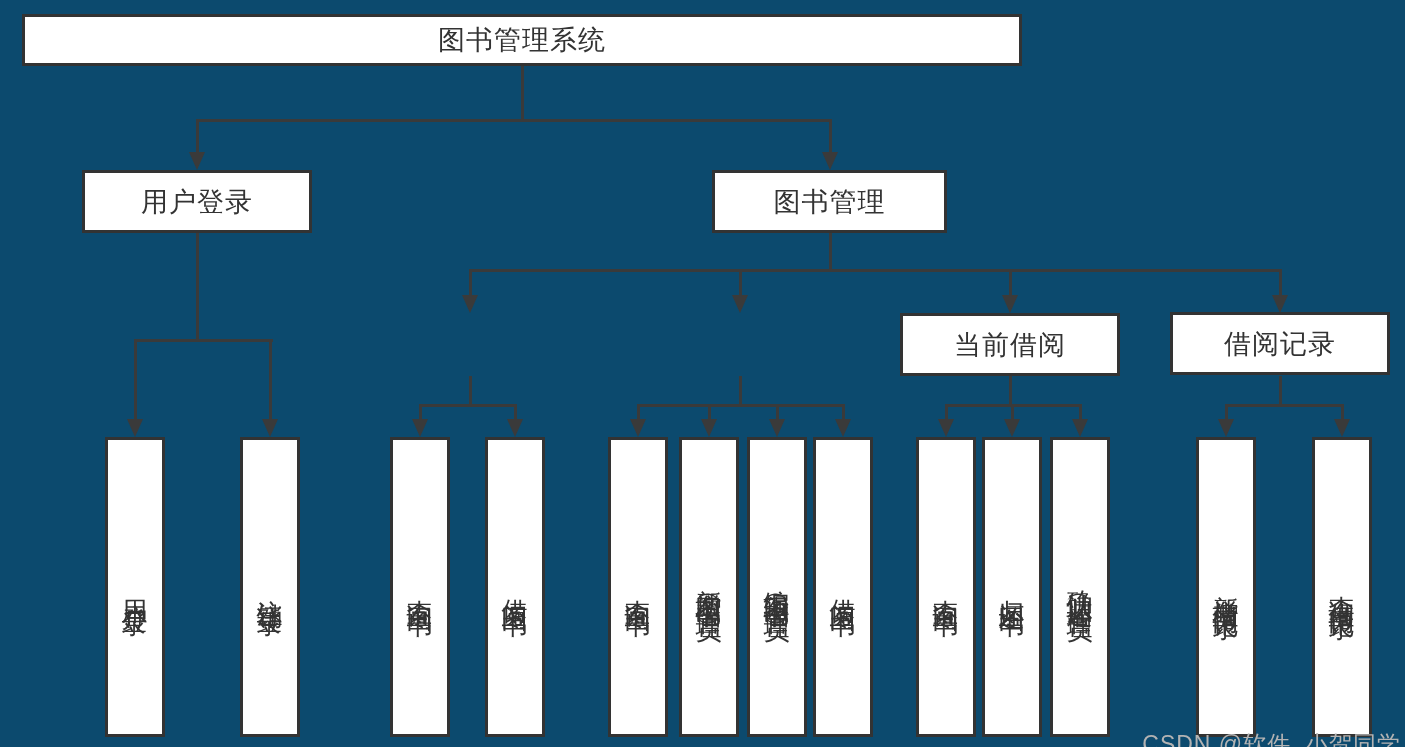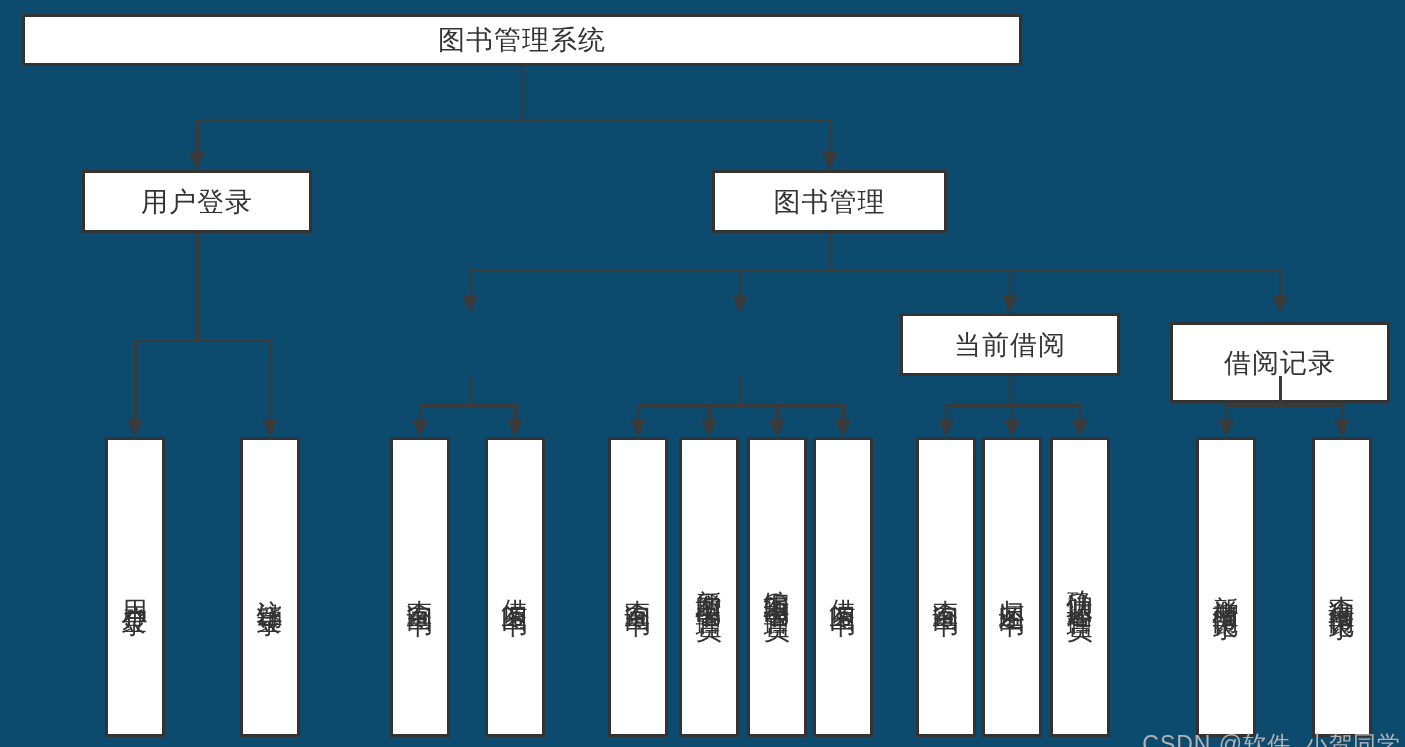--- a/index.html
+++ b/index.html
@@ -109,21 +109,21 @@
   <div class="vline" style="left:739px; top:269px; height:28px;"></div>
   <div class="arrow" style="left:732px; top:295px;"></div>
   <div class="vline" style="left:1009px; top:269px; height:28px;"></div>
   <div class="arrow" style="left:1002px; top:295px;"></div>
   <div class="vline" style="left:1279px; top:269px; height:28px;"></div>
   <div class="arrow" style="left:1272px; top:295px;"></div>
 
   <div class="node" style="left:900px; top:313px; width:220px; height:63px;">
     <span>当前借阅</span>
   </div>
-  <div class="node" style="left:1170px; top:322px; width:220px; height:81px;">
+  <div class="node" style="left:1170px; top:312px; width:220px; height:63px;">
     <span>借阅记录</span>
   </div>
 
   <div class="vline" style="left:469px; top:376px; height:29px;"></div>
   <div class="hline" style="left:419px; top:404px; width:98px;"></div>
   <div class="vline" style="left:419px; top:404px; height:17px;"></div>
   <div class="arrow" style="left:412px; top:419px;"></div>
   <div class="vline" style="left:514px; top:404px; height:17px;"></div>
   <div class="arrow" style="left:507px; top:419px;"></div>
 

